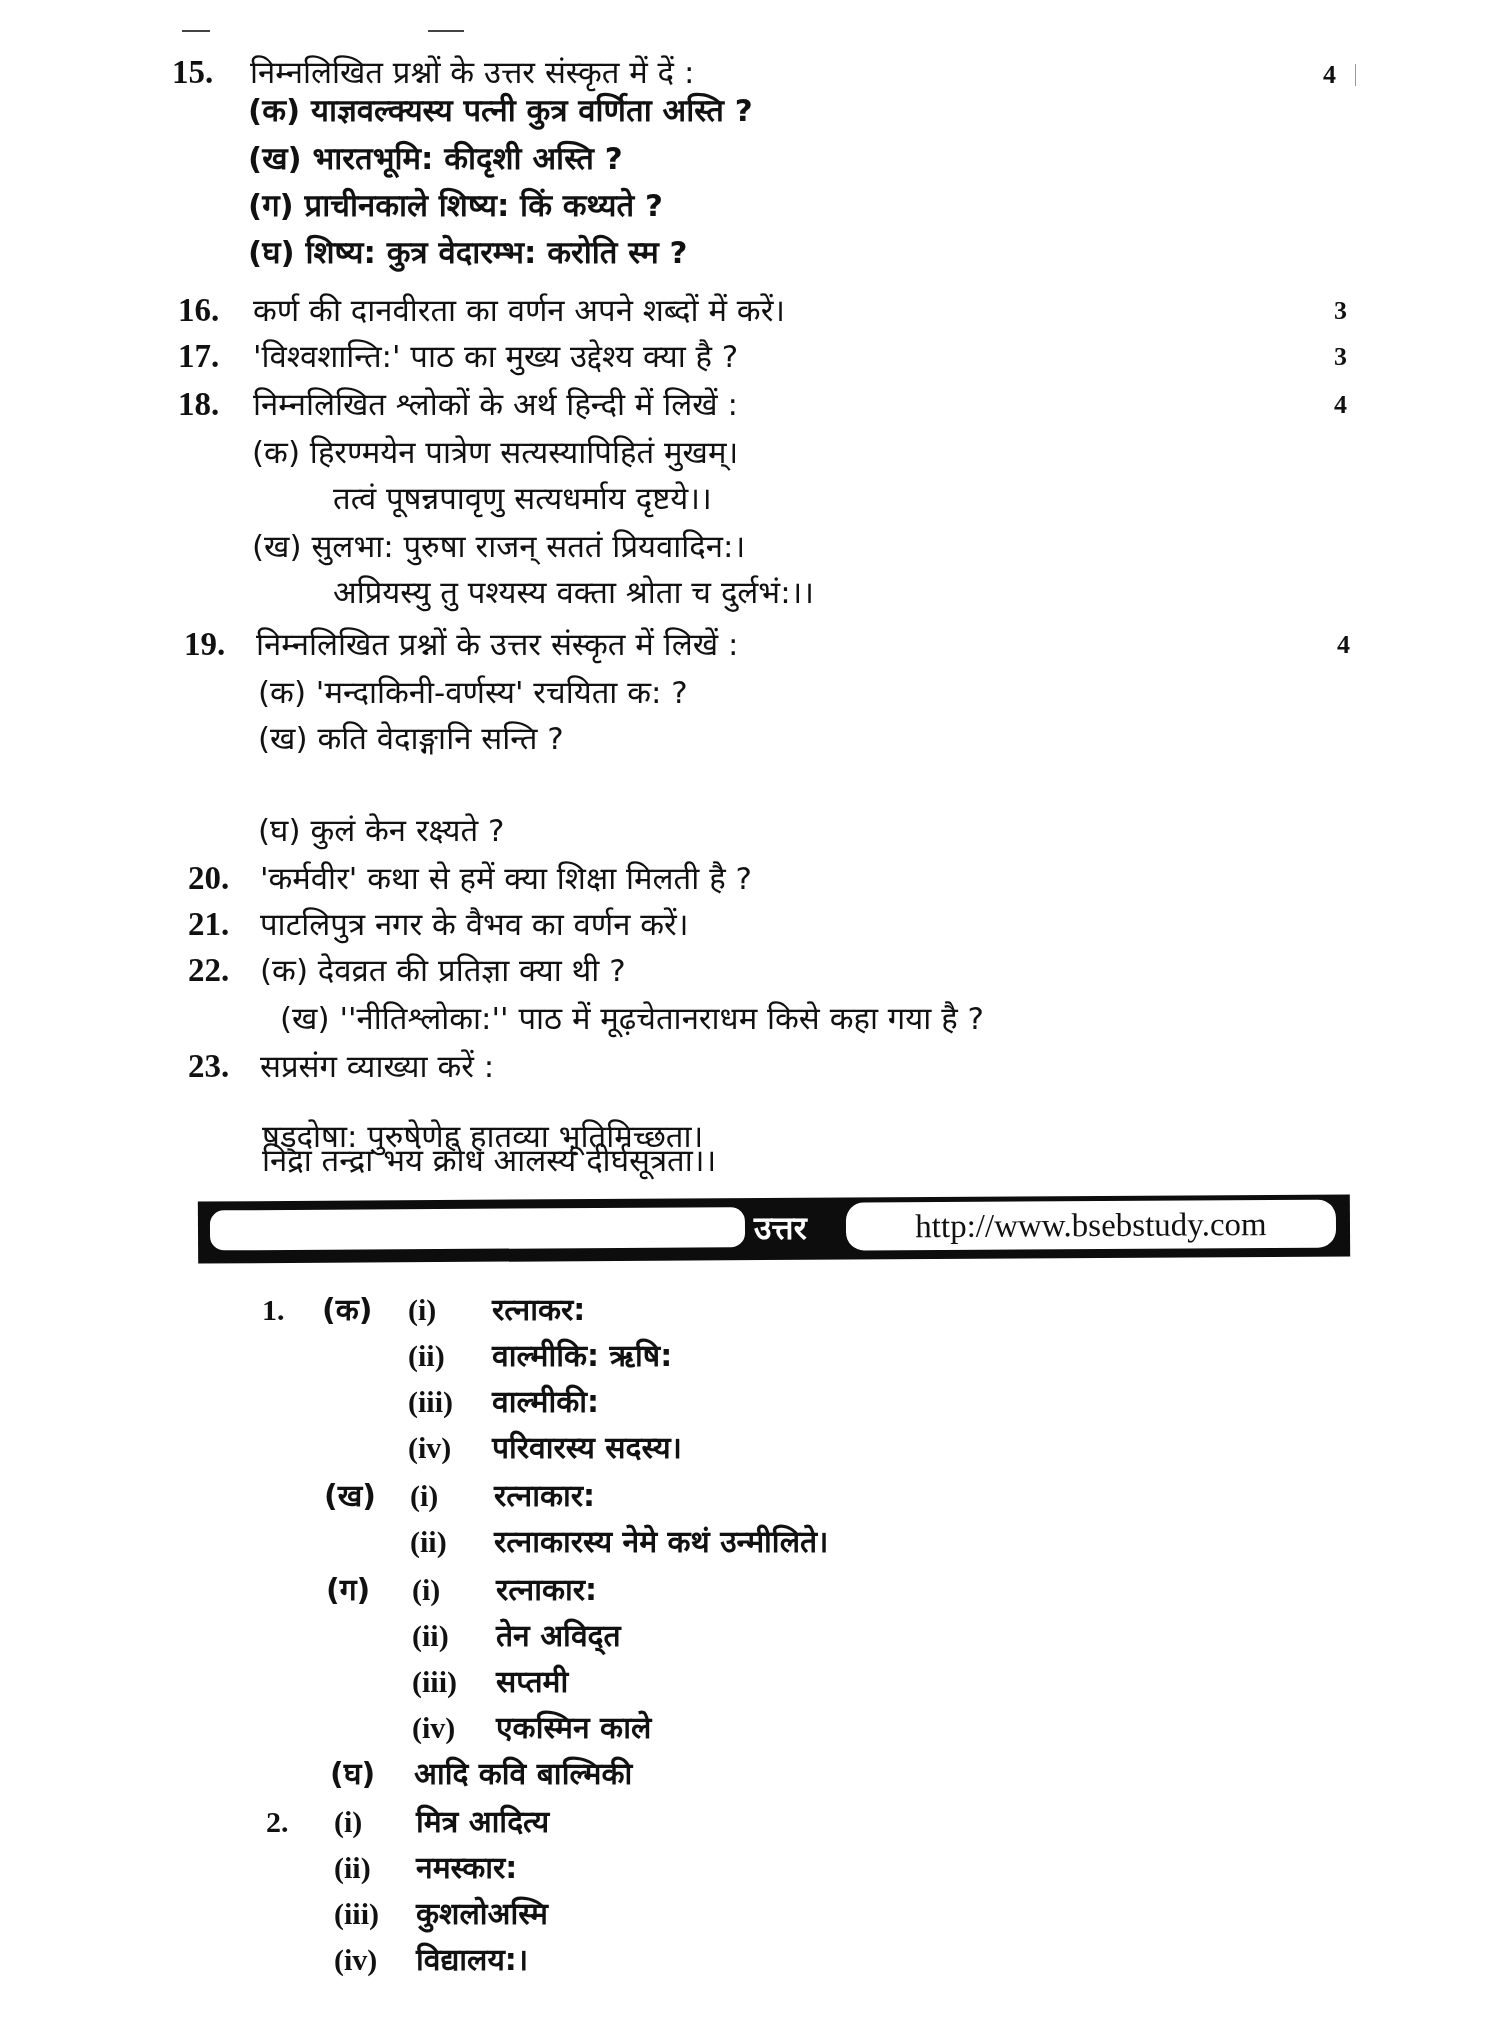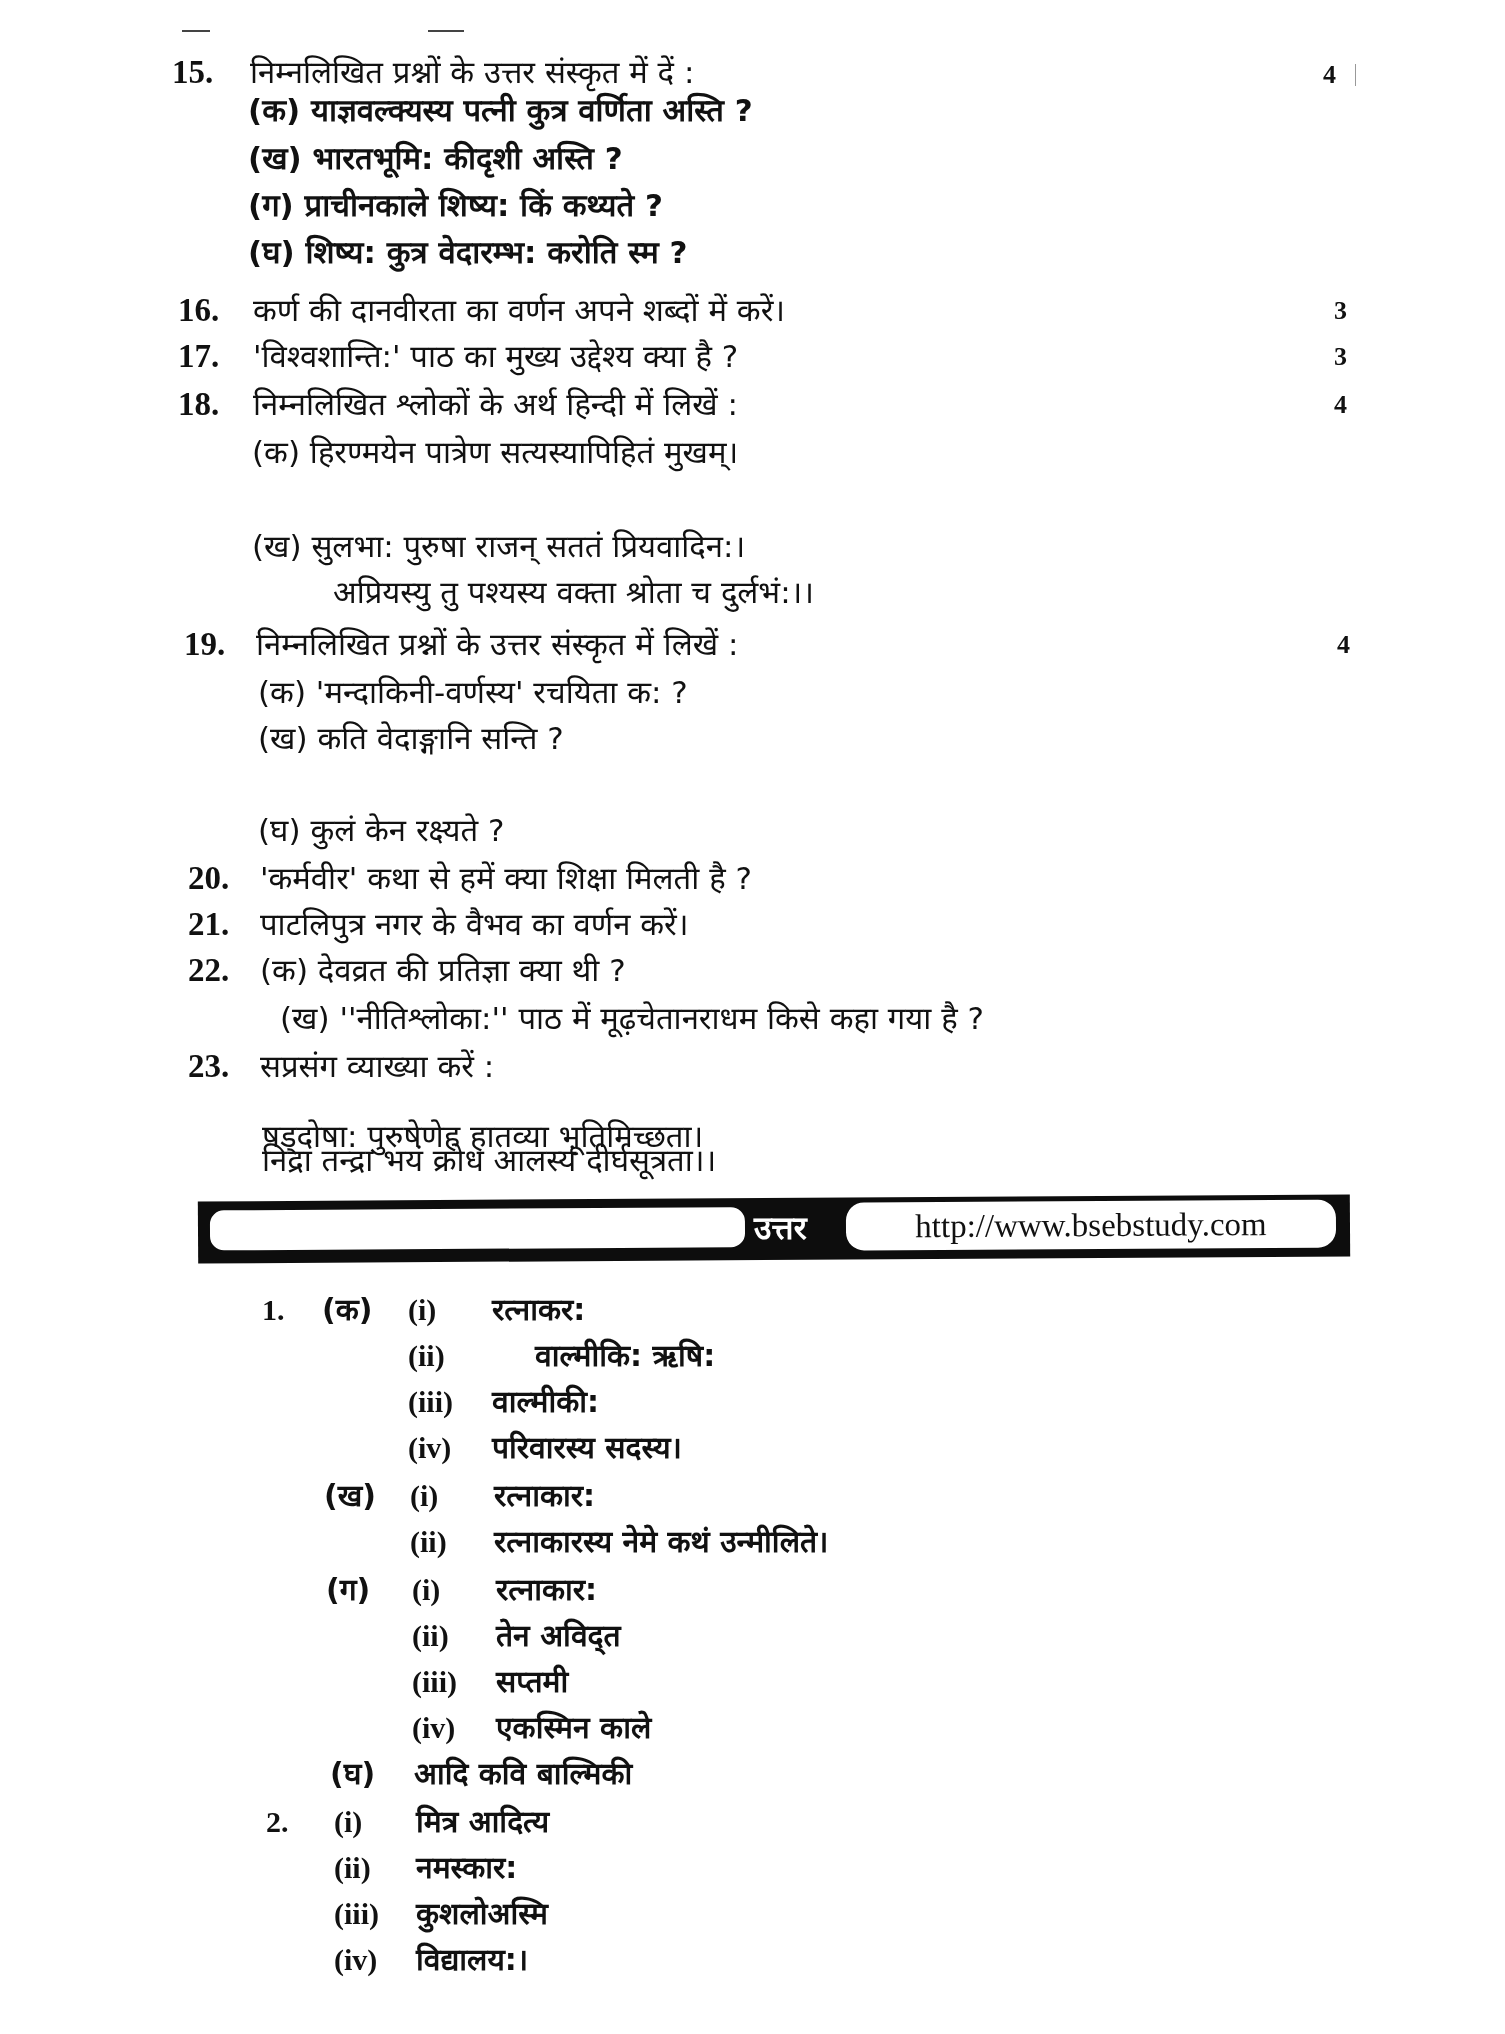--- a/index.html
+++ b/index.html
@@ -84,20 +84,21 @@
 
   <div class="row" style="left:178px; top:384px;">
     <span class="qnum" style="left:0; top:0;">18.</span>
     <span class="qtext normal" style="left:75px; top:0;">निम्नलिखित श्लोकों के अर्थ हिन्दी में लिखें :</span>
   </div>
   <span class="marks" style="left:1334px; top:390px;">4</span>
   <div class="sub normal" style="left:252px; top:432px;">
     <span>(क)</span>
     <span>हिरण्मयेन पात्रेण सत्यस्यापिहितं मुखम्।</span>
   </div>
+  <div class="sub normal" style="left:333px; top:478px;">तत्वं पूषन्नपावृणु सत्यधर्माय दृष्टये।।</div>
   <div class="sub normal" style="left:252px; top:526px;">
     <span>(ख)</span>
     <span>सुलभा: पुरुषा राजन् सततं प्रियवादिन:।</span>
   </div>
   <div class="sub normal" style="left:333px; top:572px;text-align:right;">अप्रियस्यु तु पश्यस्य वक्ता श्रोता च दुर्लभं:।।</div>
 
   <div class="row" style="left:184px; top:624px;">
     <span class="qnum" style="left:0; top:0;">19.</span>
     <span class="qtext normal" style="left:72px; top:0;">निम्नलिखित प्रश्नों के उत्तर संस्कृत में लिखें :</span>
   </div>
@@ -148,21 +149,21 @@
     <div class="banner-blank"></div>
     <span class="banner-label">उत्तर</span>
     <div class="banner-url">http://www.bsebstudy.com</div>
   </div>
 
   <span class="ans qnum" style="left:262px; top:1290px;">1.</span>
   <span class="ans normal" style="left:322px; top:1290px;">(क)</span>
   <span class="ans roman" style="left:408px; top:1290px;">(i)</span>
   <span class="ans" style="left:492px; top:1290px;">रत्नाकर:</span>
   <span class="ans roman" style="left:408px; top:1336px;">(ii)</span>
-  <span class="ans" style="left:492px; top:1336px;margin-left:43px;">वाल्मीकि: ऋषि:</span>
+  <span class="ans" style="left:492px; top:1336px;">वाल्मीकि: ऋषि:</span>
   <span class="ans roman" style="left:408px; top:1382px;">(iii)</span>
   <span class="ans" style="left:492px; top:1382px;">वाल्मीकी:</span>
   <span class="ans roman" style="left:408px; top:1428px;">(iv)</span>
   <span class="ans" style="left:492px; top:1428px;">परिवारस्य सदस्य।</span>
 
   <span class="ans normal" style="left:324px; top:1476px;">(ख)</span>
   <span class="ans roman" style="left:410px; top:1476px;">(i)</span>
   <span class="ans" style="left:494px; top:1476px;">रत्नाकार:</span>
   <span class="ans roman" style="left:410px; top:1522px;">(ii)</span>
   <span class="ans" style="left:494px; top:1522px;">रत्नाकारस्य नेमे कथं उन्मीलिते।</span>

